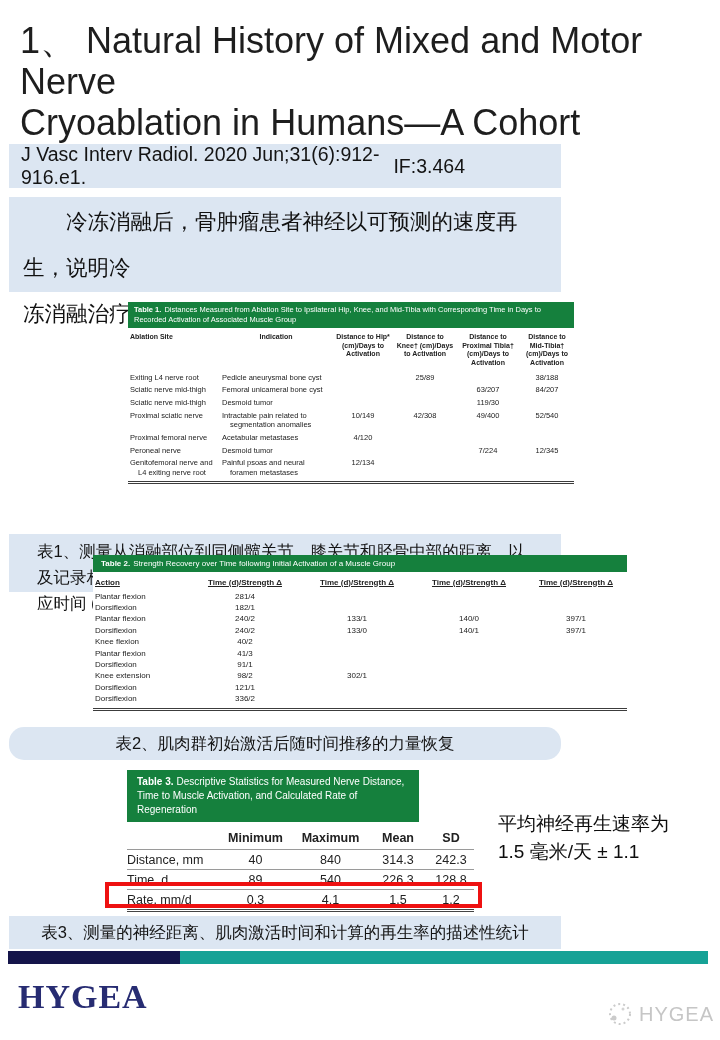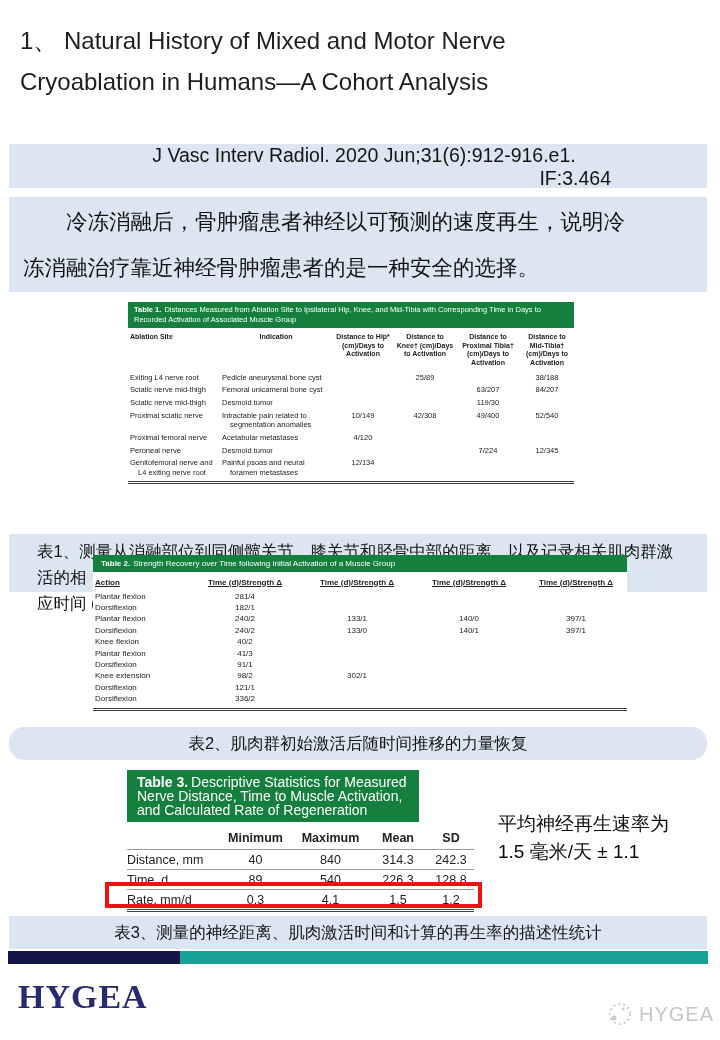--- a/index.html
+++ b/index.html
@@ -1,24 +1,24 @@
 <!DOCTYPE html>
 <html><head>
 <meta charset="utf-8">
 <style>
   html,body{margin:0;padding:0;background:#fff;}
   .slide{position:relative;width:720px;height:1040px;background:#ffffff;overflow:hidden;
          font-family:"Liberation Sans",sans-serif;color:#1c1c1c;}
 
   
-  .title{position:absolute;left:20px;top:20px;width:686px;font-size:24px;line-height:41px;
+  .title{position:absolute;left:20px;top:20px;width:686px;font-size:36px;line-height:41px;
          color:#1e1e1e;letter-spacing:0px;}
 
   
-  .blueblock{position:absolute;left:9px;width:698px;background:#dce6f2;flex-direction:column;}
+  .blueblock{position:absolute;left:9px;width:552px;background:#dce6f2;}
   .citation{top:144px;height:44px;display:flex;align-items:center;font-size:19.5px;color:#141414;}
   .citation .ref{margin-left:12px;}
   .citation .if{margin-left:auto;margin-right:96px;}
   .summary{top:197px;height:95px;font-size:21.5px;line-height:46px;color:#111;padding-top:2px;box-sizing:border-box;}
   .summary .ln{padding:0 14px;}
   .summary .indent{text-indent:2em;}
 
   .cap{font-size:16.5px;line-height:26px;color:#141414;box-sizing:border-box;}
   .cap1{top:495px;height:58px;padding:4px 28px;margin-top:39px;}
   .capcenter{text-align:center;}
@@ -51,21 +51,21 @@
   .t2 table{margin-top:5px;font-size:8px;border-bottom:3px double #3c3c3c;}
   .t2 thead th{font-weight:bold;text-align:center;padding:1px 2px 3px 2px;line-height:10px;text-decoration:underline;}
   .t2 thead th.hl{text-align:left;}
   .t2 tbody td{line-height:11.4px;padding:0 2px;}
   .t2 td.c1{text-align:left;}
   .t2 td.n{text-align:center;}
   .t2 tbody tr:last-child td{padding-bottom:3px;}
 
   
   .t3{left:117px;top:770px;width:362px;}
-  .t3 .thbar{margin-left:10px;width:272px;font-size:14px;line-height:14px;padding:5px 10px;}
+  .t3 .thbar{margin-left:10px;width:272px;font-size:10px;line-height:14px;padding:5px 10px;}
   .t3 table{margin-left:10px;margin-top:7px;width:347px;font-size:12.5px;border-bottom:3px double #444;}
   .t3 thead th{font-weight:bold;text-align:center;padding:2px 0 4px 0;}
   .t3 thead th.hl{text-align:left;}
   .t3 tbody tr{border-top:1px solid #9a9a9a;}
   .t3 tbody td{padding:2.5px 0;text-align:center;}
   .t3 td.c1{text-align:left;}
 
   .redbox{position:absolute;left:105px;top:882px;width:369px;height:18px;
           border:4px solid #ee1111;z-index:5;pointer-events:none;}
 

